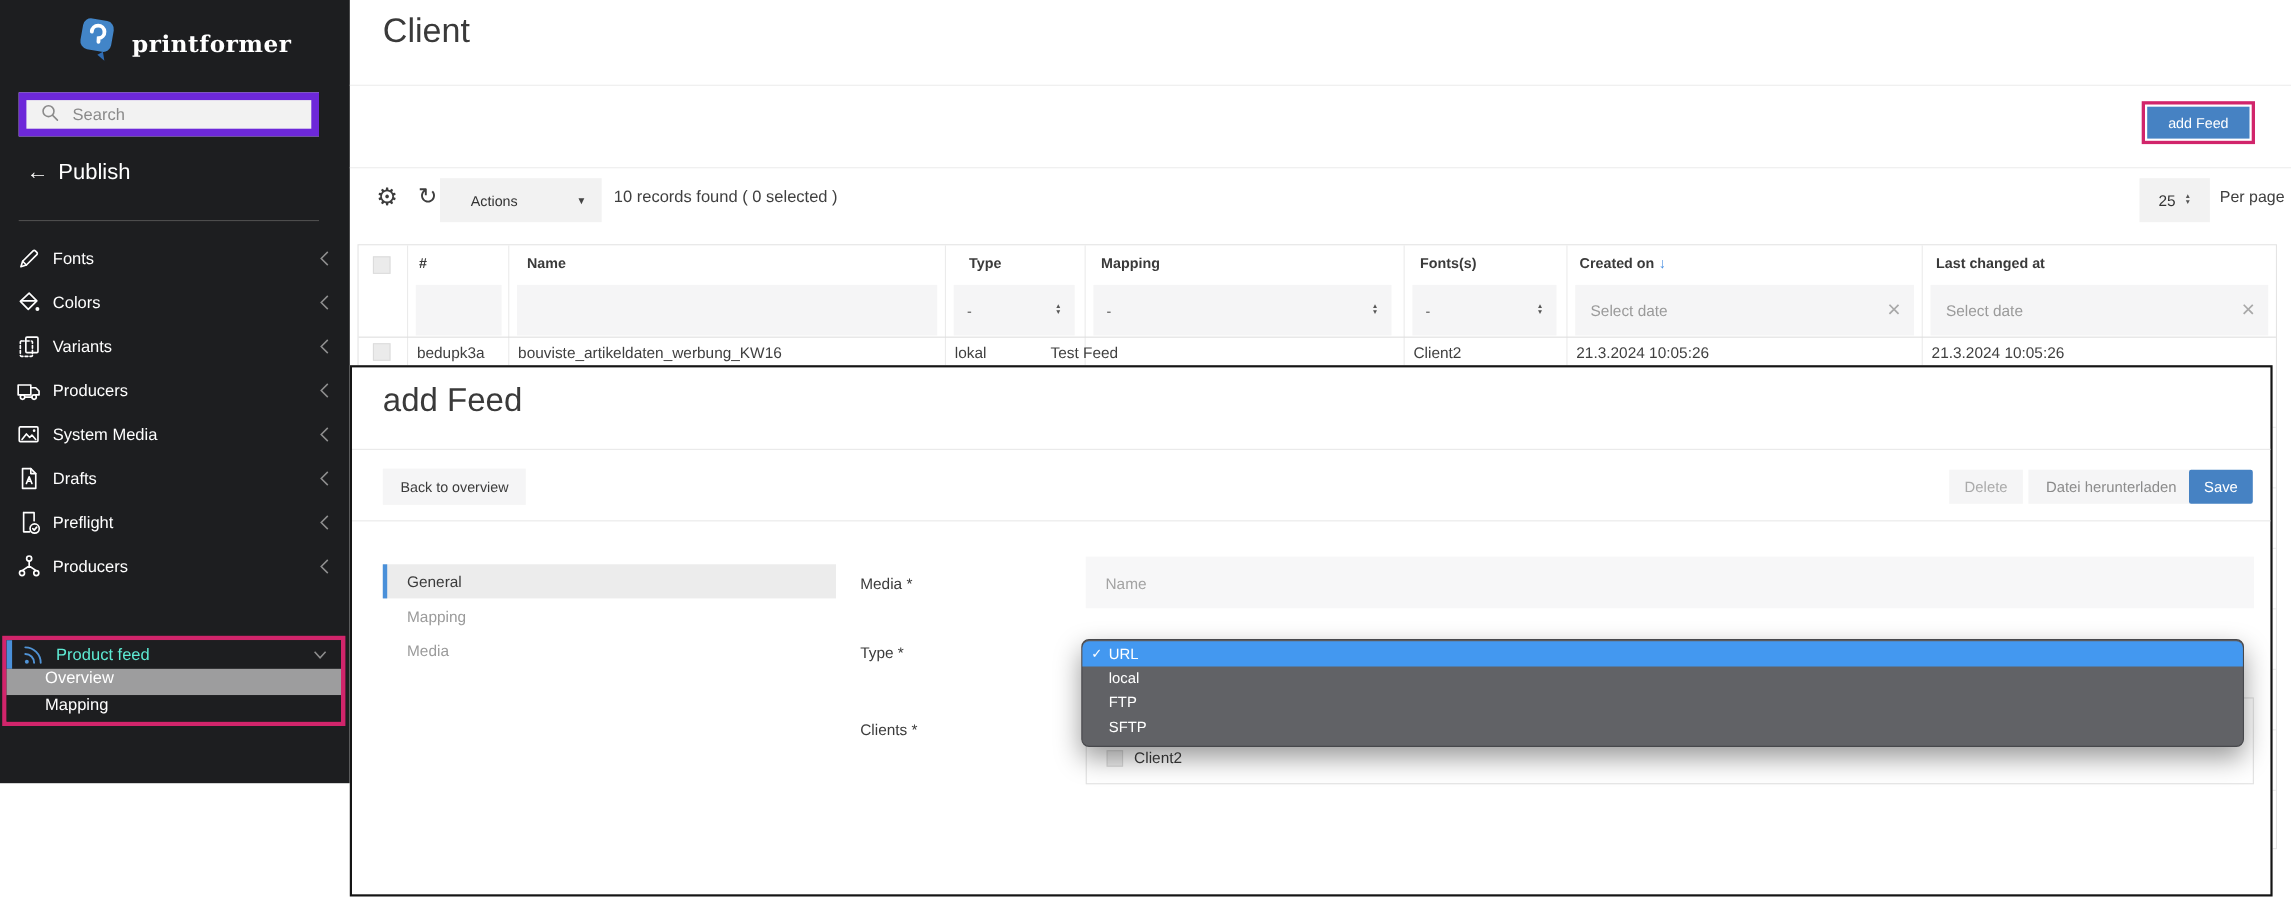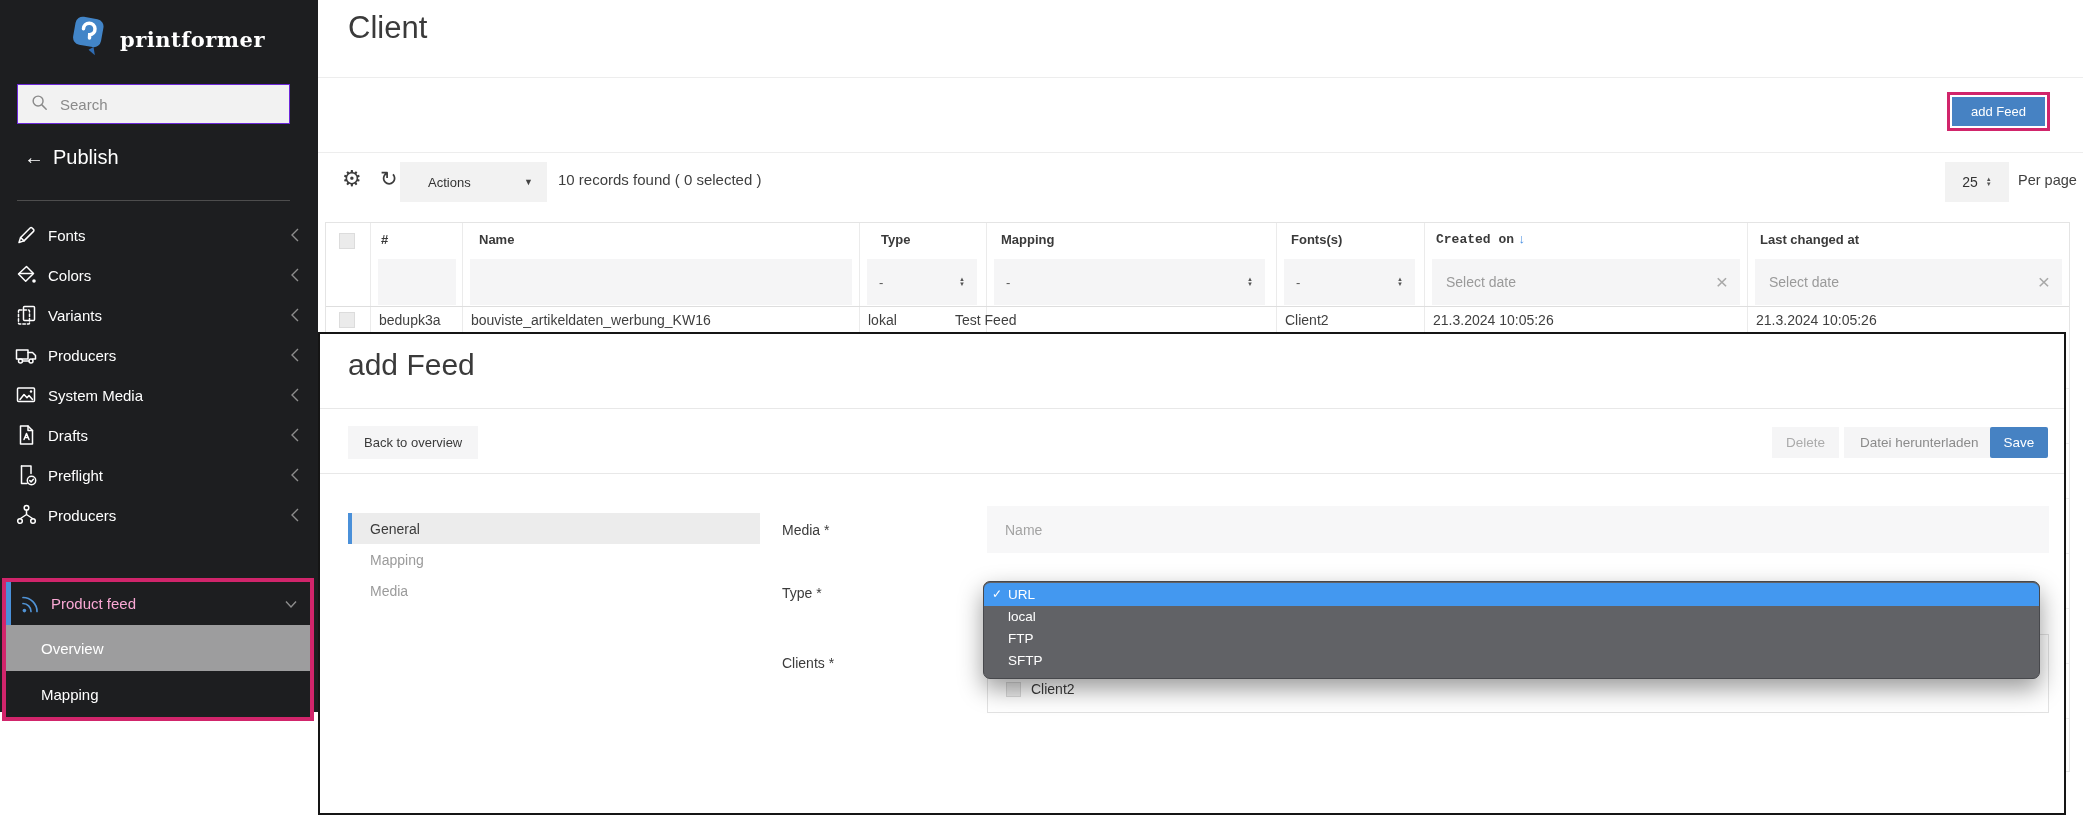--- a/index.html
+++ b/index.html
@@ -4,37 +4,37 @@
 <style>
   html,body{margin:0;padding:0;background:#fff;}
   .screen{position:relative;width:2083px;height:827px;background:#fff;overflow:hidden;
           font-family:"Liberation Sans",sans-serif;color:#3a3a3a;}
 
   
   .sidebar{position:absolute;left:0;top:0;width:318px;height:712px;background:#1d1e20;}
   .logo{position:absolute;left:70px;top:16px;display:flex;align-items:center;gap:13px;}
   .logo-text{font-family:"DejaVu Serif",serif;font-size:21px;font-weight:600;color:#fff;letter-spacing:.5px;}
   .search{position:absolute;left:17px;top:84px;width:273px;height:40px;background:#f2f2f2;
-          border:1px solid #6d28d9;display:flex;align-items:center;padding:0 12px;gap:10px;box-sizing:border-box;}
+          border:7px solid #6d28d9;display:flex;align-items:center;padding:0 12px;gap:10px;box-sizing:border-box;}
   .search input{border:none;outline:none;background:transparent;font-size:15px;color:#444;width:100%;
                 font-family:"Liberation Sans",sans-serif;}
   .search input::placeholder{color:#8a8a8a;}
   .publish{position:absolute;left:24px;top:146px;color:#fff;font-size:20px;display:flex;gap:9px;align-items:center;}
   .side-divider{position:absolute;left:17px;top:200px;width:273px;border-top:1px solid #4d4d4d;}
   .menu{position:absolute;left:0;top:215px;width:318px;}
   .menu-item{height:40px;display:flex;align-items:center;padding:0 18px 0 14px;color:#fff;font-size:15px;}
   .mi-icon{width:25px;height:24px;margin-right:9px;flex:0 0 auto;}
   .mi-icon svg{stroke:#fff;fill:none;stroke-width:1.5;stroke-linecap:round;stroke-linejoin:round;}
   .chev{margin-left:auto;display:flex;align-items:center;}
   .pf-box{position:absolute;left:2px;top:578px;width:312px;border:4px solid #d1256b;box-sizing:border-box;}
-  .pf-row{height:43px;display:flex;align-items:center;background:#1d1e20;border-left:5px solid #4a90d9;
-          color:#f9a8d4;font-size:15px;padding:0 12px 0 7px;}
+  .pf-row{height:26px;display:flex;align-items:center;background:#1d1e20;border-left:5px solid #4a90d9;
+          color:#5eead4;font-size:15px;padding:0 12px 0 7px;}
   .pf-icon{width:24px;height:24px;margin-right:9px;}
   .pf-icon svg{stroke:#5093d6;fill:none;stroke-width:1.7;stroke-linecap:round;}
-  .pf-sub{height:46px;display:flex;align-items:center;padding-left:35px;font-size:15px;color:#fff;}
+  .pf-sub{height:24px;display:flex;align-items:flex-start;padding-left:35px;font-size:15px;color:#fff;}
   .pf-sub.active{background:#9d9d9e;}
   .pf-sub.plain{background:#1d1e20;}
 
   
   .page-title{position:absolute;left:348px;top:10px;font-size:31px;font-weight:500;color:#3a3a3a;}
   .hr{position:absolute;left:318px;right:0;border-top:1px solid #ededed;}
   .add-feed-wrap{position:absolute;left:1947px;top:92px;border:3px solid #d1256b;padding:2px;}
   .btn-blue{background:#4682c3;color:#fff;border:none;font-size:13px;font-family:"Liberation Sans",sans-serif;
             display:flex;align-items:center;justify-content:center;cursor:pointer;}
   .add-feed-btn{width:93px;height:29px;}
@@ -309,21 +309,21 @@
     <div class="col-sep" style="left:950px;"></div>
     <div class="col-sep" style="left:1098px;"></div>
     <div class="col-sep" style="left:1421px;"></div>
 
     <span class="cb" style="left:13px;top:10px;"></span>
     <span class="th" style="left:55px;">#</span>
     <span class="th" style="left:153px;">Name</span>
     <span class="th" style="left:555px;">Type</span>
     <span class="th" style="left:675px;">Mapping</span>
     <span class="th" style="left:965px;">Fonts(s)</span>
-    <span class="th" style="left:1110px;font-family:Liberation Mono, monospace;">
+    <span class="th" style="left:1110px;">
       <span>Created on</span><span class="sort-arrow">↓</span>
     </span>
     <span class="th" style="left:1434px;">Last changed at</span>
 
     <div class="filter" style="left:52px;width:78px;">
         <input style="">
       </div>
     <div class="filter" style="left:144px;width:382px;">
         <input style="">
       </div>

